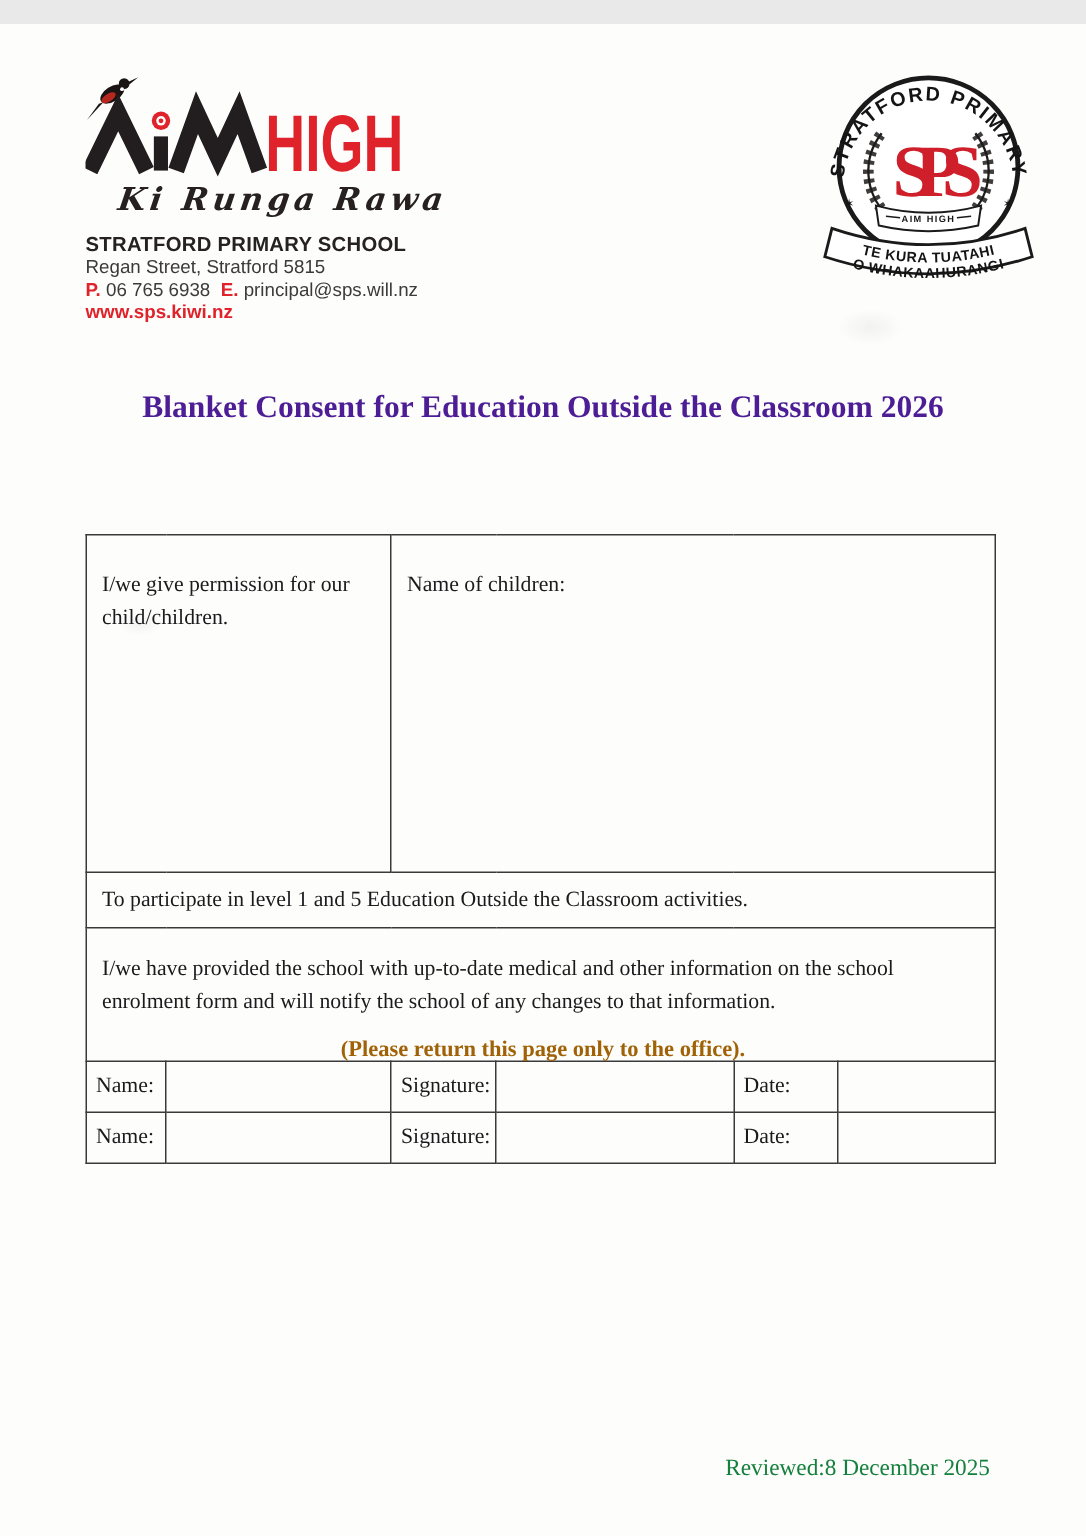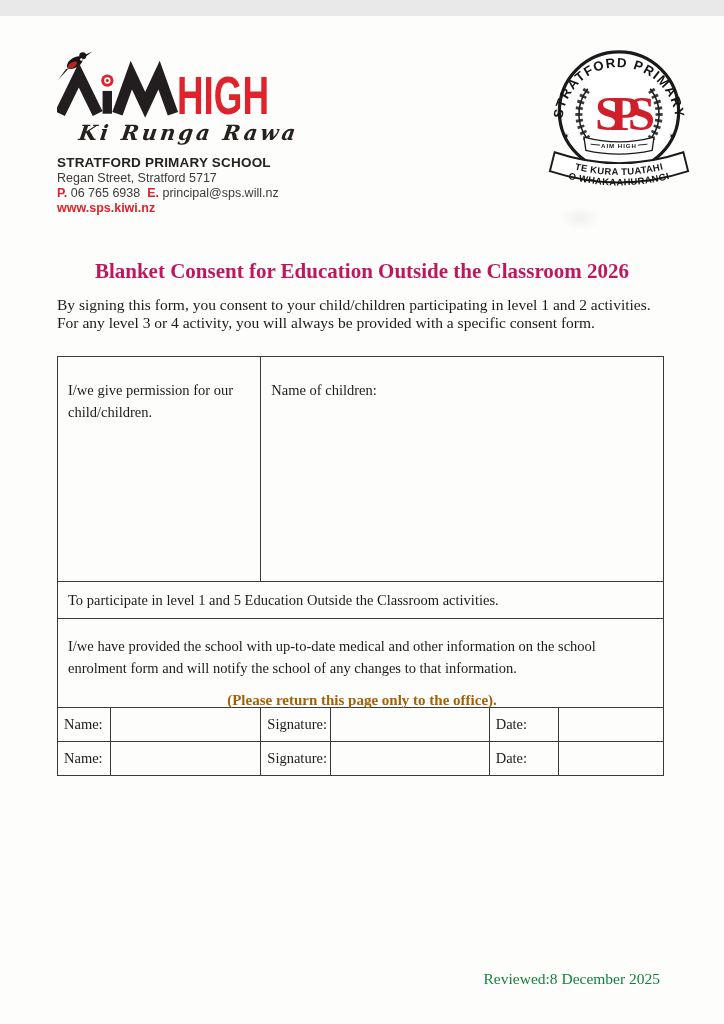--- a/index.html
+++ b/index.html
@@ -18,21 +18,21 @@
   }
   .school-block{margin-top:10px;font-family:"Liberation Sans",sans-serif;}
   .school-name{font-size:13.5px;font-weight:bold;color:#262223;letter-spacing:.2px;}
   .school-line{font-size:12.5px;color:#3c3a3b;margin-top:1px;}
   .red{color:#e0222a;font-weight:bold;}
   .school-web{font-size:12.5px;font-weight:bold;color:#e0222a;margin-top:1px;}
   .crest{position:absolute;left:548px;top:26px;}
   
   .title{
     position:absolute;top:243px;left:0;width:724px;margin:0;
-    text-align:center;font-size:21px;font-weight:bold;color:#be185d;
+    text-align:center;font-size:21px;font-weight:bold;color:#4c1d95;
   }
   .intro{
     position:absolute;top:280px;left:57px;width:614px;margin:0;
     font-size:15.5px;line-height:1.17;color:#1b1b1d;text-align:left;
   }
   
   .consent-table{
     position:absolute;top:340px;left:57px;width:607px;
     border-collapse:collapse;table-layout:fixed;
     font-size:14.5px;color:#1b1b1d;
@@ -86,21 +86,21 @@
       </g>
 
       <path d="M61,64 L75,25 L89,55 L103,25 L117,64" fill="none" stroke="#221d1e" stroke-width="11" stroke-linejoin="miter"></path>
 
       <text x="121" y="64" font-family="Liberation Sans, sans-serif" font-weight="bold" font-size="54" fill="#e0222a" textLength="93" lengthAdjust="spacingAndGlyphs">HIGH</text>
     </svg>
     <div class="tagline">Ki Runga Rawa</div>
 
     <div class="school-block">
       <div class="school-name">STRATFORD PRIMARY SCHOOL</div>
-      <div class="school-line">Regan Street, Stratford 5717</div>
+      <div class="school-line">Regan Street, Stratford 5815</div>
       <div class="school-line">
         <span class="red">P.</span>
         <span>06 765 6938</span>&nbsp;
         <span class="red">E.</span>
         <span>principal@sps.will.nz</span>
       </div>
       <div class="school-web">www.sps.kiwi.nz</div>
     </div>
   </div>
 
@@ -139,21 +139,20 @@
         <textPath href="#ribbonLine1" startOffset="50%" text-anchor="middle">TE KURA TUATAHI</textPath>
       </text>
       <text font-family="Liberation Sans, sans-serif" font-weight="bold" font-size="10" letter-spacing="0.4" fill="#141414">
         <textPath href="#ribbonLine2" startOffset="50%" text-anchor="middle">O WHAKAAHURANGI</textPath>
       </text>
     </g>
   </svg>
 
   <h1 class="title">Blanket Consent for Education Outside the Classroom 2026</h1>
 
-  <p class="intro">By signing this form, you consent to your child/children participating in level 1 and 2 activities. For any level 3 or 4 activity, you will always be provided with a specific consent form.</p>
 
   <table class="consent-table">
     <colgroup>
       <col style="width:53px">
         <col style="width:150px">
         <col style="width:70px">
       <col style="width:158px">
         <col style="width:69px">
         <col style="width:105px">
     </colgroup>

